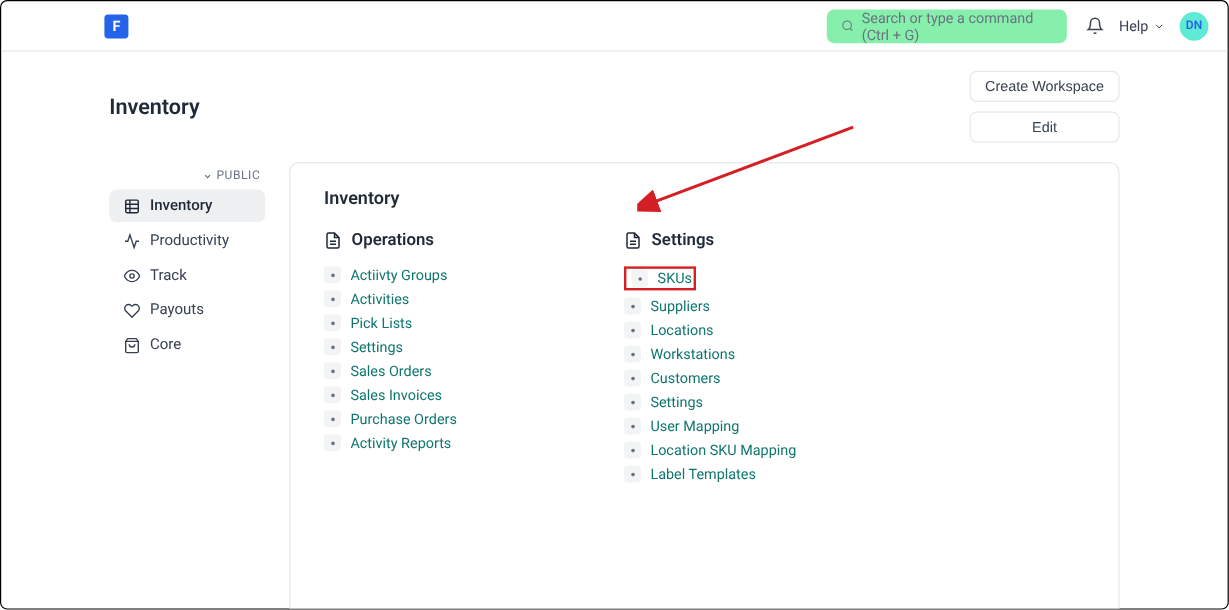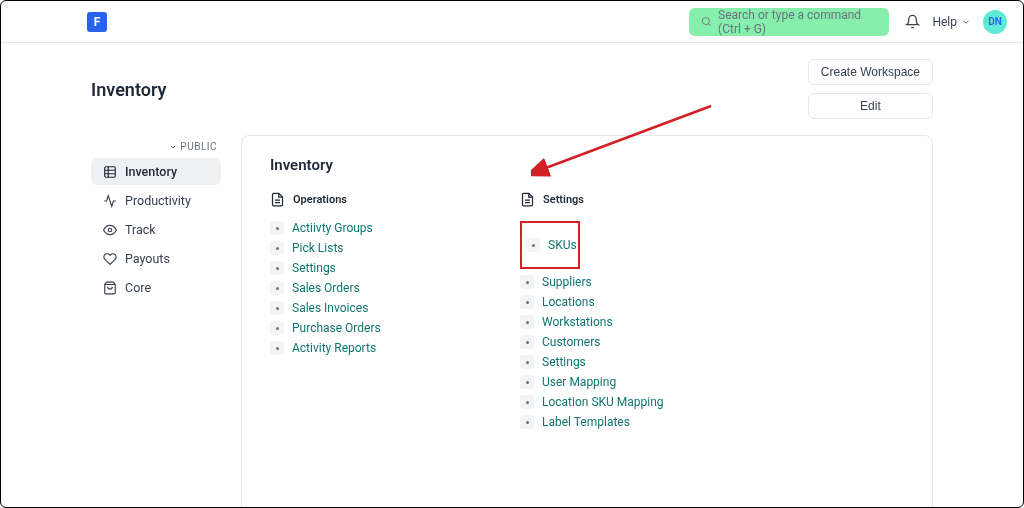--- a/index.html
+++ b/index.html
@@ -153,21 +153,21 @@
     }
     .columns {
       display: flex;
       gap: 40px;
     }
     .col { width: 210px; }
     .col-header {
       display: flex;
       align-items: center;
       gap: 8px;
-      font-size: 11px;
+      font-size: 14px;
       font-weight: 600;
       margin-bottom: 14px;
     }
     .col-list {
       display: flex;
       flex-direction: column;
       gap: 6px;
     }
     .col-item {
       display: flex;
@@ -189,21 +189,21 @@
     }
     .bullet::after {
       content: "";
       width: 3px;
       height: 3px;
       background: #6b7280;
       border-radius: 50%;
     }
     .highlight {
       border: 2px solid #d32024;
-      padding: 15px 4px;
+      padding: 1px 4px;
       display: inline-flex;
       align-items: center;
       gap: 8px;
       width: 60px;
     }
     .annotation-arrow {
       position: absolute;
       pointer-events: none;
     }
   </style>
@@ -303,20 +303,24 @@
             </svg>
           <span>Operations</span>
         </div>
         <div class="col-list" id="operations-list">
             <div class="col-item">
               <span class="bullet"></span>
               <span>Actiivty Groups</span>
             </div>
             <div class="col-item">
               <span class="bullet"></span>
+              <span>Activities</span>
+            </div>
+            <div class="col-item">
+              <span class="bullet"></span>
               <span>Pick Lists</span>
             </div>
             <div class="col-item">
               <span class="bullet"></span>
               <span>Settings</span>
             </div>
             <div class="col-item">
               <span class="bullet"></span>
               <span>Sales Orders</span>
             </div>

